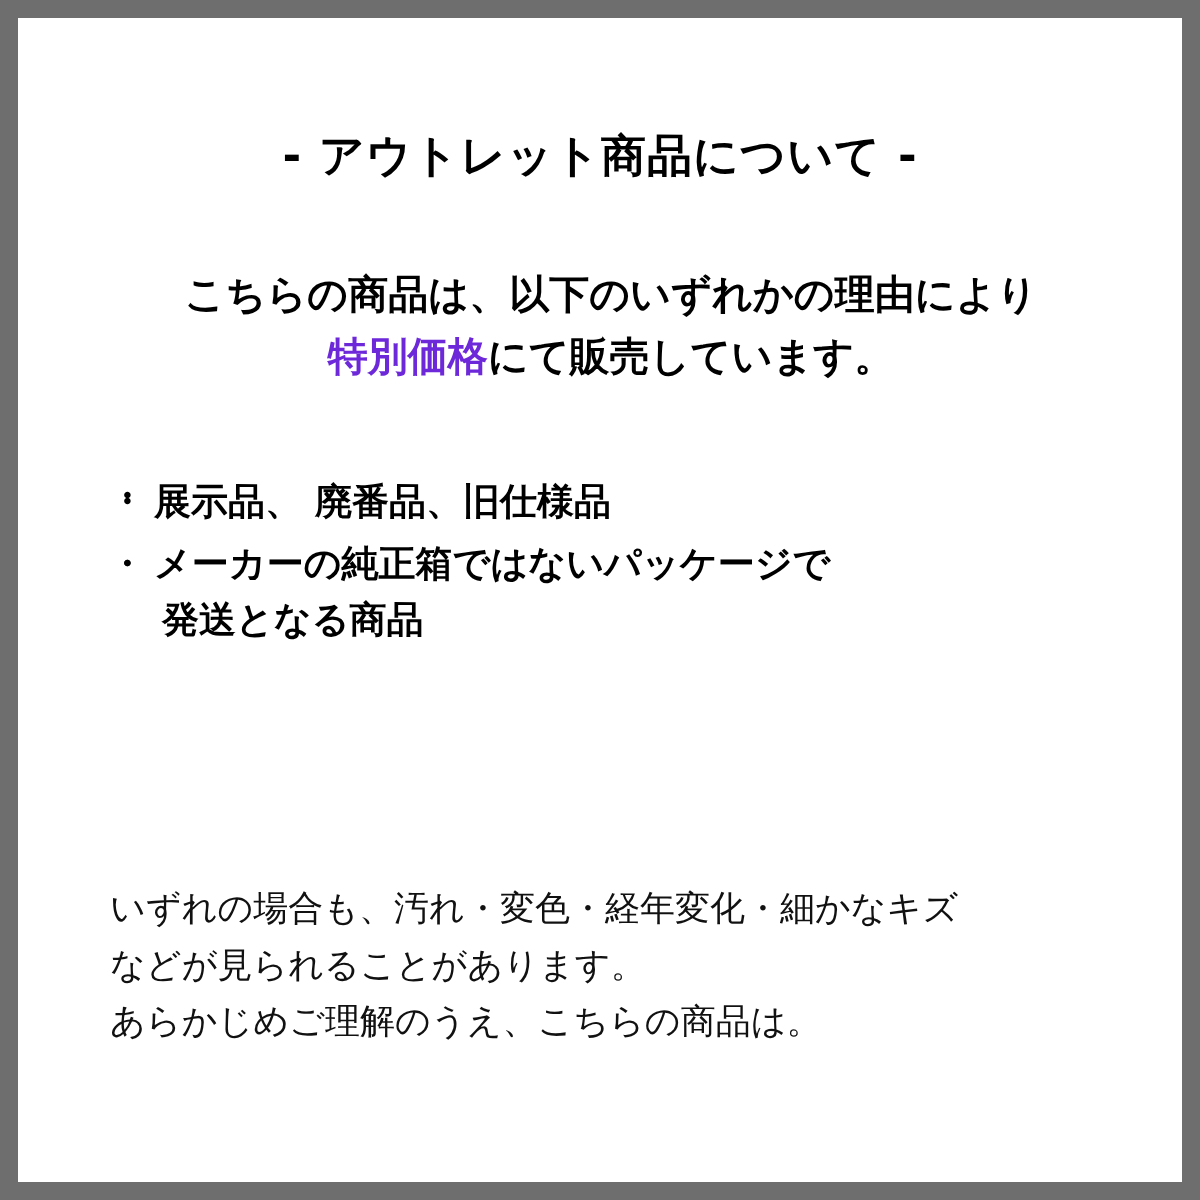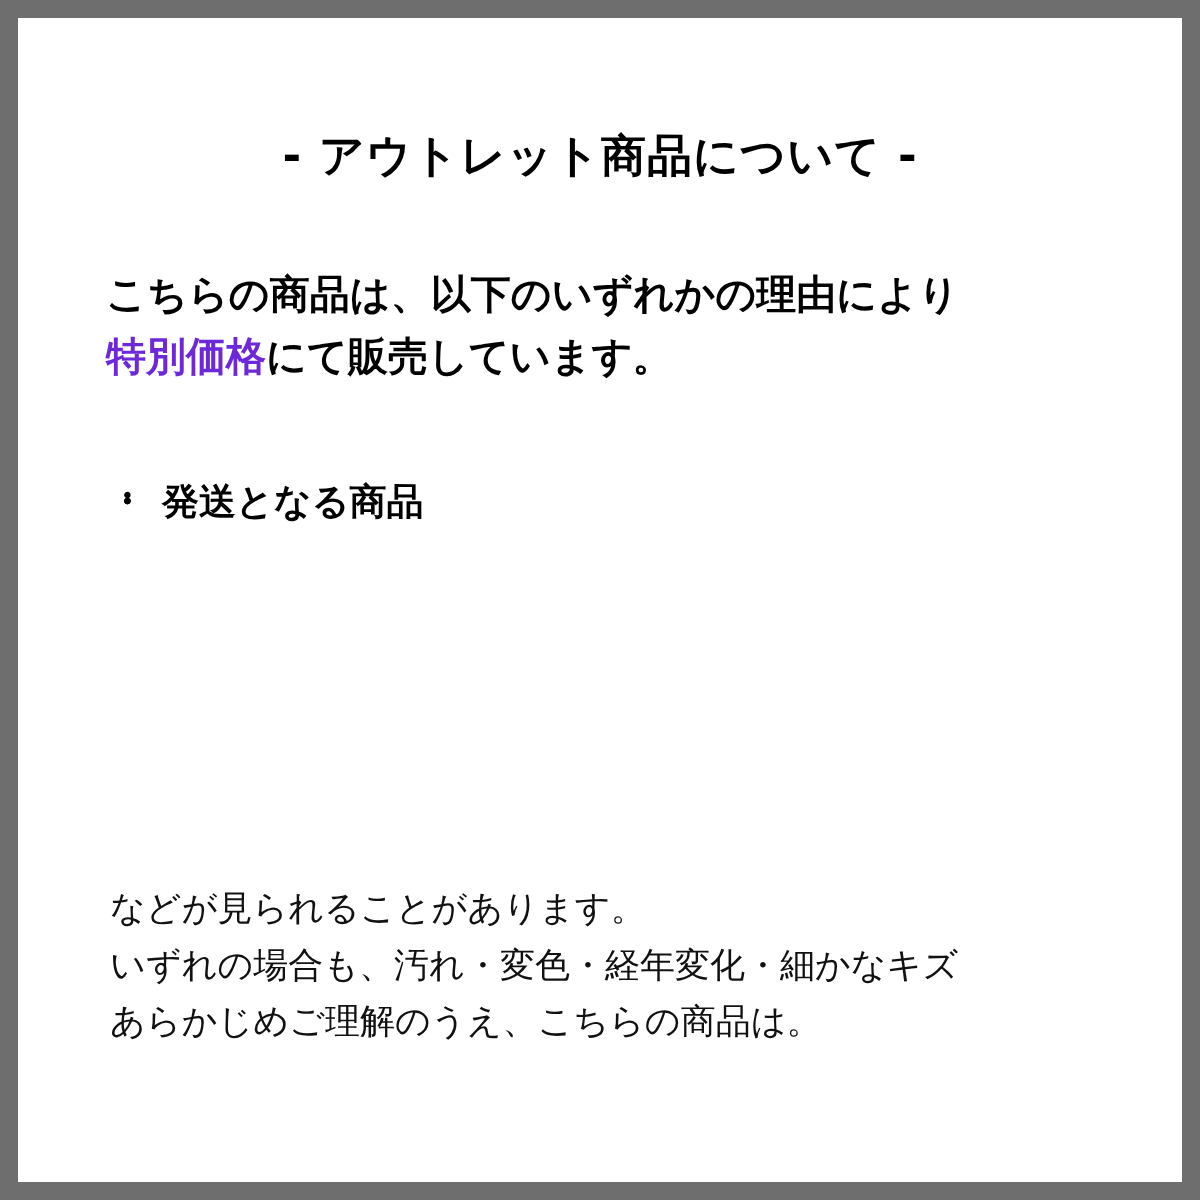--- a/index.html
+++ b/index.html
@@ -43,20 +43,21 @@
   }
   .lead {
     position: absolute;
     top: 245px;
     left: 88px;
     width: 1010px;
     font-size: 40px;
     font-weight: 700;
     line-height: 1.55;
     color: #000000;
+    text-align: center;
   }
   .lead .hl {
     color: #6d28d9;
   }
   .bullets {
     position: absolute;
     top: 450px;
     left: 78px;
     width: 1020px;
     list-style: none;
@@ -109,30 +110,32 @@
       <span>こちらの商品は、以下のいずれかの理由により</span><br>
       <span class="hl">特別価格</span><span>にて販売しています。</span>
     </div>
 
     <ul class="bullets">
       <li>
         <span class="dot">・</span>
       </li>
       <li>
         <span class="dot">・</span>
+        <span>展示品、 廃番品、旧仕様品</span>
       </li>
       <li>
         <span class="dot">・</span>
       </li>
       <li>
         <span class="dot">・</span>
+        <span>メーカーの純正箱ではないパッケージで</span>
         <span class="cont">発送となる商品</span>
       </li>
     </ul>
 
     <div class="note">
+      <p>いずれの場合も、汚れ・変色・経年変化・細かなキズ</p>
       <p>などが見られることがあります。</p>
-      <p>いずれの場合も、汚れ・変色・経年変化・細かなキズ</p>
       <p>あらかじめご理解のうえ、こちらの商品は。</p>
     </div>
 
   </div>
 </div>
 
 </body></html>

